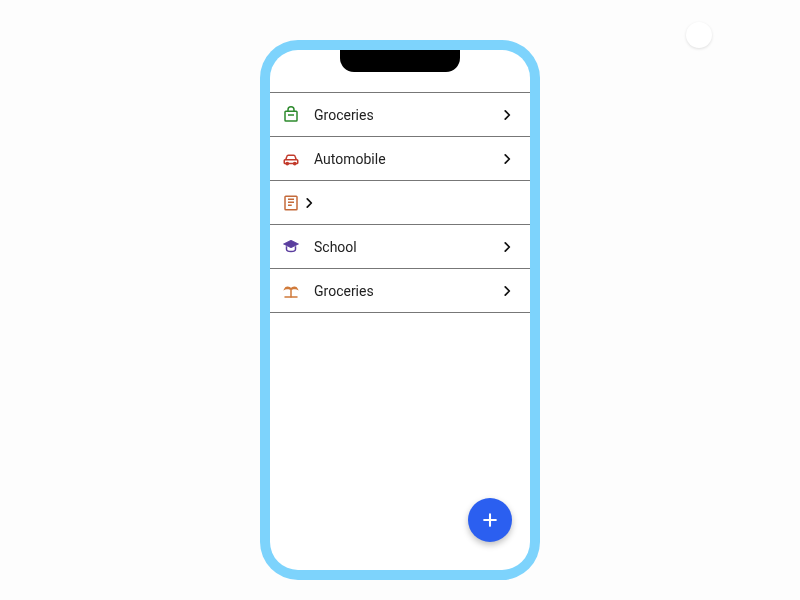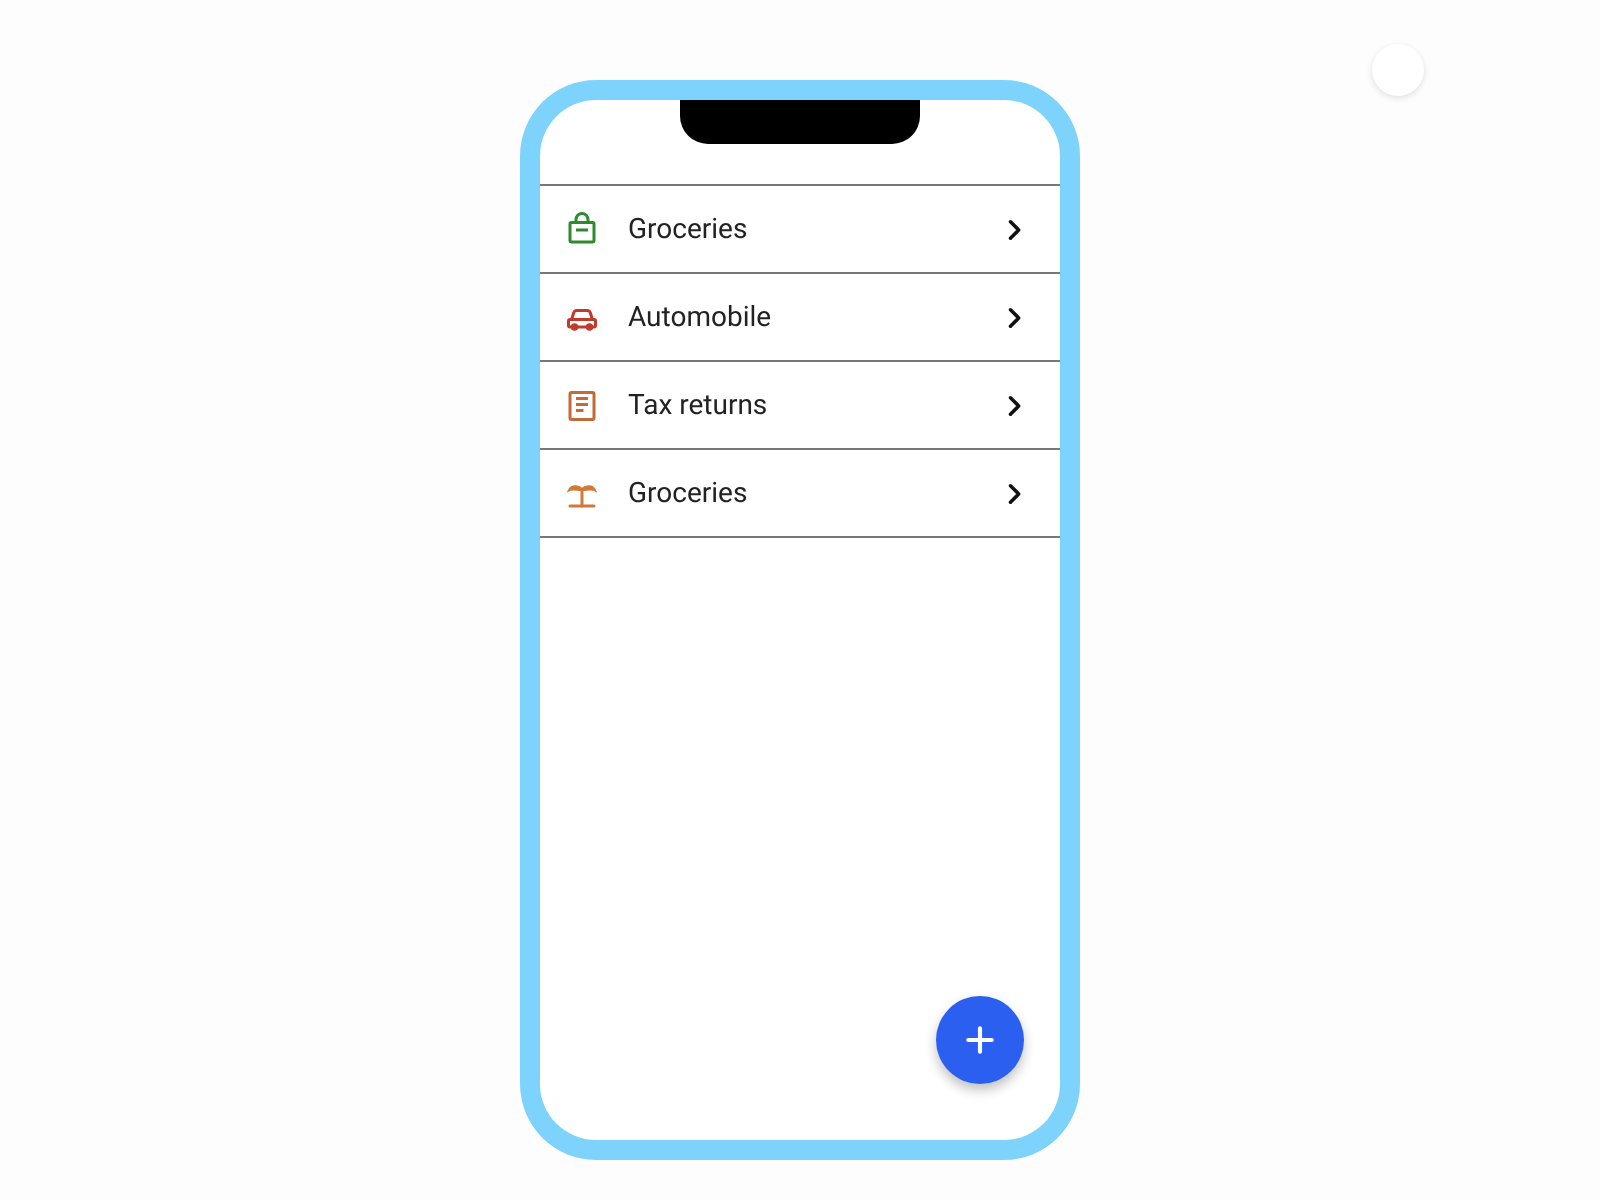--- a/index.html
+++ b/index.html
@@ -146,28 +146,41 @@
       </div>
 
 
       <div class="row">
         <span class="icon">
           <svg width="18" height="18" viewBox="0 0 24 24" fill="none" stroke="#c46a3a" stroke-width="2">
             <rect x="4" y="3" width="16" height="18" rx="1"></rect>
             <path d="M8 7h8M8 11h8M8 15h5"></path>
           </svg>
         </span>
-        <span class="label">Tax returns</span>
-        <span class="chev">
-          <svg width="14" height="14" viewBox="0 0 24 24" fill="none" stroke="#111" stroke-width="3" stroke-linecap="round" stroke-linejoin="round">
-              <polyline points="9 5 16 12 9 19"></polyline>
-            </svg>
-        </span>
-      </div>
-
+        <span class="chev">
+          <svg width="14" height="14" viewBox="0 0 24 24" fill="none" stroke="#111" stroke-width="3" stroke-linecap="round" stroke-linejoin="round">
+              <polyline points="9 5 16 12 9 19"></polyline>
+            </svg>
+        </span>
+      </div>
+
+      <div class="row">
+        <span class="icon">
+          <svg width="18" height="18" viewBox="0 0 24 24" fill="#5a3d9e" stroke="#5a3d9e" stroke-width="1">
+            <path d="M12 3L2 8l10 5 10-5-10-5z"></path>
+            <path d="M6 11v4c0 1.5 2.7 3 6 3s6-1.5 6-3v-4" fill="none" stroke-width="2"></path>
+          </svg>
+        </span>
+        <span class="label">School</span>
+        <span class="chev">
+          <svg width="14" height="14" viewBox="0 0 24 24" fill="none" stroke="#111" stroke-width="3" stroke-linecap="round" stroke-linejoin="round">
+              <polyline points="9 5 16 12 9 19"></polyline>
+            </svg>
+        </span>
+      </div>
 
 
       <div class="row">
         <span class="icon">
           <svg width="18" height="18" viewBox="0 0 24 24" fill="none" stroke="#d07a3a" stroke-width="2" stroke-linecap="round">
             <path d="M12 20V9"></path>
             <path d="M12 9c-3-3-7-2-8 0 2-1 5 0 8 0z" fill="#d07a3a"></path>
             <path d="M12 9c3-3 7-2 8 0-2-1-5 0-8 0z" fill="#d07a3a"></path>
             <path d="M4 20h16"></path>
           </svg>

